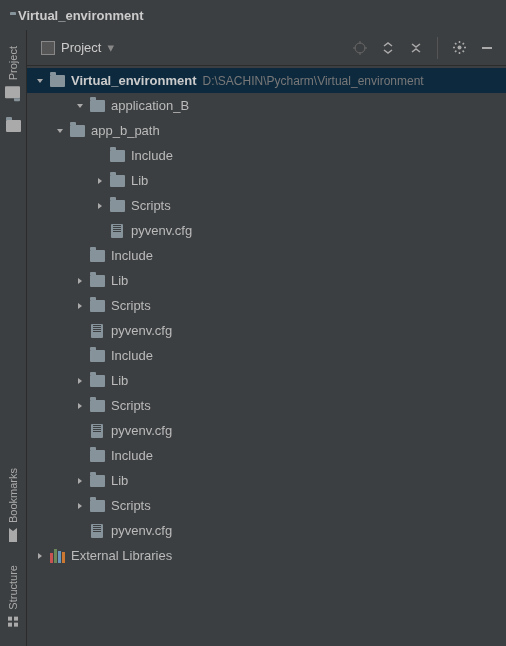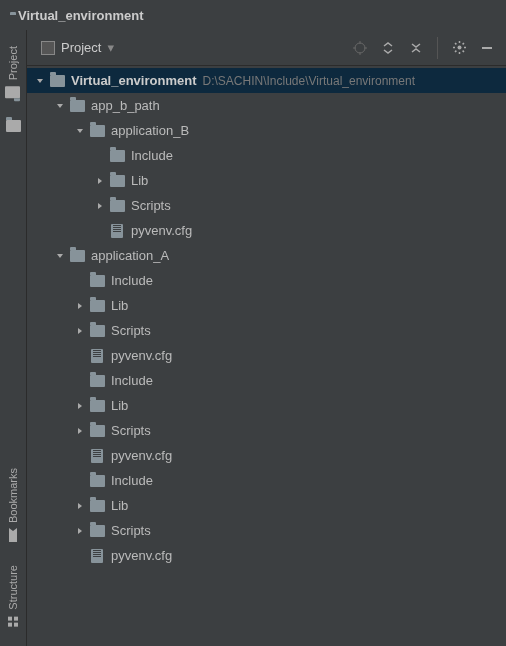--- a/index.html
+++ b/index.html
@@ -117,46 +117,46 @@
       <div class="node sel" style="padding-left:6px">
         <span class="arrow">
             <svg width="10" height="10" viewBox="0 0 10 10">
               <path d="M2 3l3 4 3-4" fill="#aaa"></path>
             </svg>
           </span>
         <span class="ic">
             <span class="folder"></span>
           </span>
         <span class="bold">Virtual_environment</span>
-        <span class="path">D:\SACHIN\Include\Virtual_environment</span>
+        <span class="path">D:\SACHIN\Pycharm\Virtual_environment</span>
+      </div>
+
+      <div class="node" style="padding-left:46px">
+        <span class="arrow">
+            <svg width="10" height="10" viewBox="0 0 10 10">
+              <path d="M2 3l3 4 3-4" fill="#aaa"></path>
+            </svg>
+          </span>
+        <span class="ic">
+            <span class="folder"></span>
+          </span>
+        <span>application_B</span>
       </div>
 
       <div class="node" style="padding-left:26px">
         <span class="arrow">
             <svg width="10" height="10" viewBox="0 0 10 10">
               <path d="M2 3l3 4 3-4" fill="#aaa"></path>
             </svg>
           </span>
         <span class="ic">
             <span class="folder"></span>
           </span>
         <span>app_b_path</span>
       </div>
-
-      <div class="node" style="padding-left:46px">
-        <span class="arrow">
-            <svg width="10" height="10" viewBox="0 0 10 10">
-              <path d="M2 3l3 4 3-4" fill="#aaa"></path>
-            </svg>
-          </span>
-        <span class="ic">
-            <span class="folder"></span>
-          </span>
-        <span>application_B</span>
-      </div>
       <div class="node" style="padding-left:82px">
         <span class="ic">
             <span class="folder"></span>
           </span>
         <span>Include</span>
       </div>
       <div class="node" style="padding-left:66px">
         <span class="arrow">
             <svg width="10" height="10" viewBox="0 0 10 10">
               <path d="M3 2l4 3-4 3" fill="#aaa"></path>
@@ -178,31 +178,20 @@
           </span>
         <span>Scripts</span>
       </div>
       <div class="node" style="padding-left:82px">
         <span class="ic">
             <span class="file"></span>
           </span>
         <span>pyvenv.cfg</span>
       </div>
 
-      <div class="node" style="padding-left:26px">
-        <span class="arrow">
-            <svg width="10" height="10" viewBox="0 0 10 10">
-              <path d="M2 3l3 4 3-4" fill="#aaa"></path>
-            </svg>
-          </span>
-        <span class="ic">
-            <span class="folder"></span>
-          </span>
-        <span>application_A</span>
-      </div>
       <div class="node" style="padding-left:62px">
         <span class="ic">
             <span class="folder"></span>
           </span>
         <span>Include</span>
       </div>
       <div class="node" style="padding-left:46px">
         <span class="arrow">
             <svg width="10" height="10" viewBox="0 0 10 10">
               <path d="M3 2l4 3-4 3" fill="#aaa"></path>
@@ -294,15 +283,31 @@
           </span>
         <span>Scripts</span>
       </div>
       <div class="node" style="padding-left:62px">
         <span class="ic">
             <span class="file"></span>
           </span>
         <span>pyvenv.cfg</span>
       </div>
 
+      <div class="node" style="padding-left:6px">
+        <span class="arrow">
+            <svg width="10" height="10" viewBox="0 0 10 10">
+              <path d="M3 2l4 3-4 3" fill="#aaa"></path>
+            </svg>
+          </span>
+        <span class="ic">
+            <span class="lib-ic">
+              <span></span>
+              <span></span>
+              <span></span>
+              <span></span>
+            </span>
+          </span>
+        <span>External Libraries</span>
+      </div>
     </div>
   </div>
 </div>
 
 </body></html>

